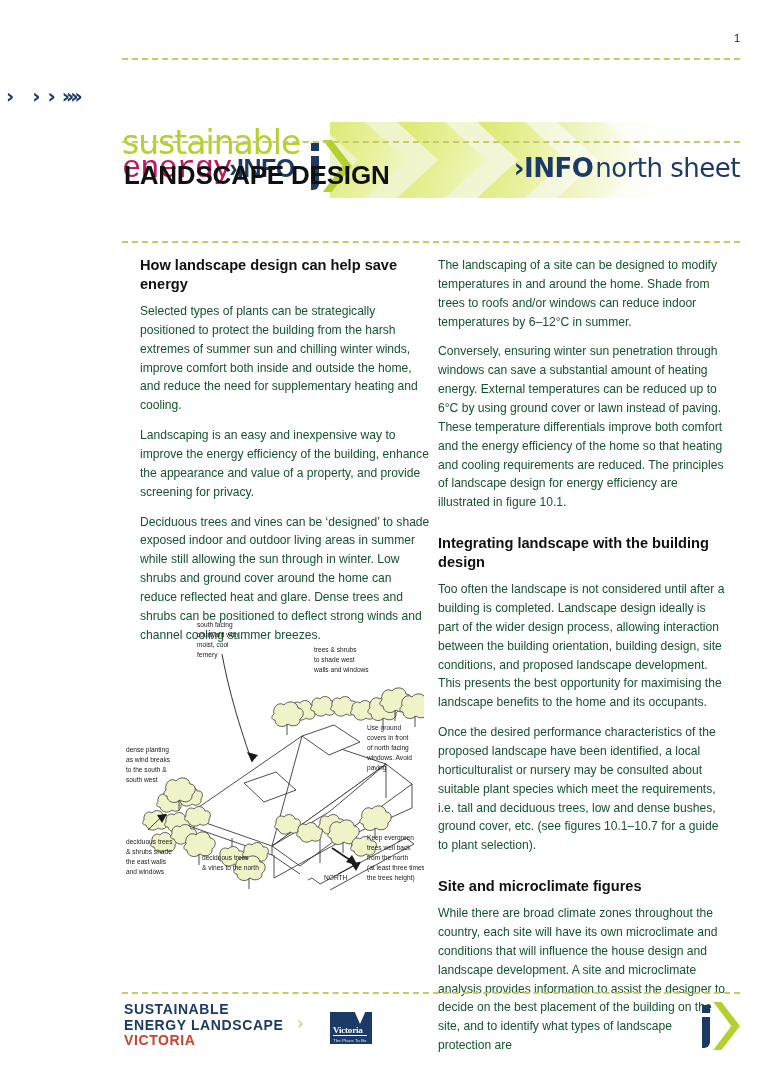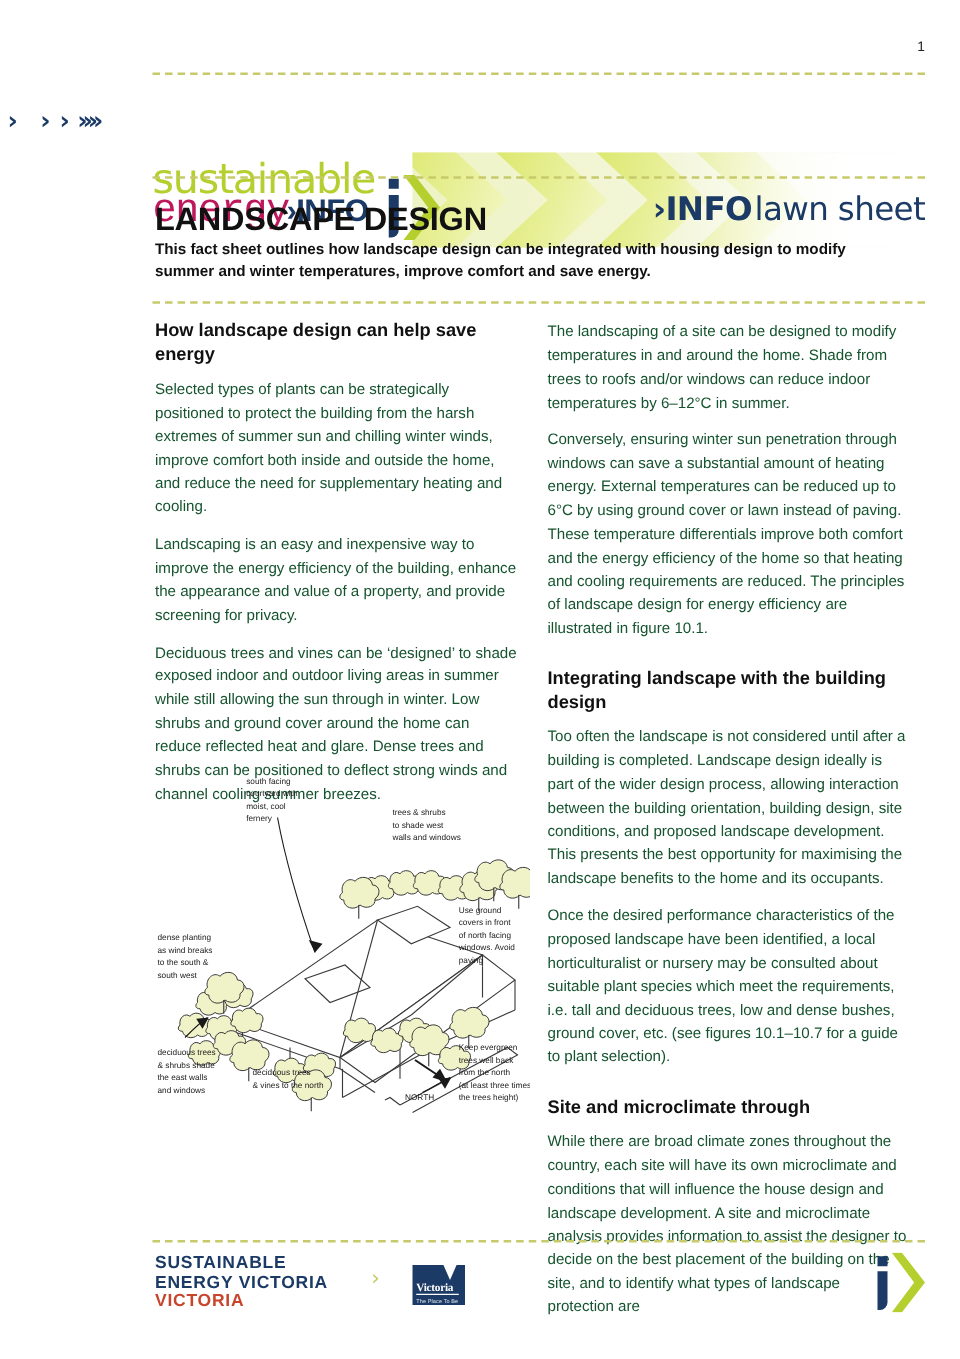--- a/index.html
+++ b/index.html
@@ -197,21 +197,21 @@
     line-height: 1.45;
     color: #111;
   }
 
   
   .col {
     position: absolute;
     top: 256px;
     width: 290px;
   }
-  .col-left  { left: 124px; }
+  .col-left  { left: 140px; }
   .col-right { left: 438px; }
 
   h2.sec {
     font-size: 14.6px;
     font-weight: 700;
     color: #111;
     margin: 0 0 8px 0;
     line-height: 1.3;
   }
   h2.sec.spaced { margin-top: 22px; }
@@ -363,45 +363,44 @@
       </span>
     </div>
 
     <div class="i-mark">
       <div class="ichev"></div>
       <div class="idot"></div>
       <div class="istem"></div>
     </div>
 
     <div class="fact-sheet">
-      <span class="fs-info">›INFO</span><span class="fs-rest">lawn sheet</span>
+      <span class="fs-info">›INFO</span><span class="fs-rest">north sheet</span>
     </div>
   </div>
 
   <div class="dashed-rule rule-banner"></div>
 
   <div class="title">LANDSCAPE DESIGN</div>
-  <div class="standfirst">This fact sheet outlines how landscape design can be integrated with housing design to modify summer and winter temperatures, improve comfort and save energy.</div>
 
   <div class="dashed-rule rule-intro"></div>
 
   <div class="col col-left">
     <h2 class="sec">How landscape design can help save energy</h2>
     <p class="body">Selected types of plants can be strategically positioned to protect the building from the harsh extremes of summer sun and chilling winter winds, improve comfort both inside and outside the home, and reduce the need for supplementary heating and cooling.</p>
     <p class="body">Landscaping is an easy and inexpensive way to improve the energy efficiency of the building, enhance the appearance and value of a property, and provide screening for privacy.</p>
     <p class="body">Deciduous trees and vines can be ‘designed’ to shade exposed indoor and outdoor living areas in summer while still allowing the sun through in winter. Low shrubs and ground cover around the home can reduce reflected heat and glare. Dense trees and shrubs can be positioned to deflect strong winds and channel cooling summer breezes.</p>
   </div>
 
   <div class="col col-right">
     <p class="body">The landscaping of a site can be designed to modify temperatures in and around the home. Shade from trees to roofs and/or windows can reduce indoor temperatures by 6–12°C in summer.</p>
     <p class="body">Conversely, ensuring winter sun penetration through windows can save a substantial amount of heating energy. External temperatures can be reduced up to 6°C by using ground cover or lawn instead of paving. These temperature differentials improve both comfort and the energy efficiency of the home so that heating and cooling requirements are reduced. The principles of landscape design for energy efficiency are illustrated in figure 10.1.</p>
     <h2 class="sec spaced">Integrating landscape with the building design</h2>
     <p class="body">Too often the landscape is not considered until after a building is completed. Landscape design ideally is part of the wider design process, allowing interaction between the building orientation, building design, site conditions, and proposed landscape development. This presents the best opportunity for maximising the landscape benefits to the home and its occupants.</p>
     <p class="body">Once the desired performance characteristics of the proposed landscape have been identified, a local horticulturalist or nursery may be consulted about suitable plant species which meet the requirements, i.e. tall and deciduous trees, low and dense bushes, ground cover, etc. (see figures 10.1–10.7 for a guide to plant selection).</p>
-    <h2 class="sec spaced">Site and microclimate through</h2>
+    <h2 class="sec spaced">Site and microclimate figures</h2>
     <p class="body">While there are broad climate zones throughout the country, each site will have its own microclimate and conditions that will influence the house design and landscape development. A site and microclimate analysis provides information to assist the designer to decide on the best placement of the building on the site, and to identify what types of landscape protection are</p>
   </div>
 
   <div class="figure">
     <svg width="300" height="290" viewBox="0 0 300 290" xmlns="http://www.w3.org/2000/svg">
       <defs>
         <g id="bush">
           <path d="M0,8 C-1,2 4,-2 8,1 C11,-3 18,-2 19,3 C24,2 26,7 23,11 C24,16 18,19 14,16 C10,20 3,18 2,13 C-2,13 -2,10 0,8 Z" fill="#f0f2c8" stroke="#3a3a3a" stroke-width="0.8"></path>
         </g>
         <g id="tree">
@@ -544,21 +543,21 @@
         <text x="243" y="268">the trees height)</text>
       </g>
     </svg>
   </div>
 
 
   <div class="dashed-rule rule-footer"></div>
 
   <div class="footer-logo">
     <div>SUSTAINABLE</div>
-    <div>ENERGY VICTORIA</div>
+    <div>ENERGY LANDSCAPE</div>
     <div class="vic">VICTORIA</div>
   </div>
 
   <div class="footer-chev">›</div>
 
   <div class="vic-logo">
     <div class="vtick"></div>
     <div class="vname">Victoria</div>
     <div class="vrule"></div>
     <div class="vtag">The Place To Be</div>

